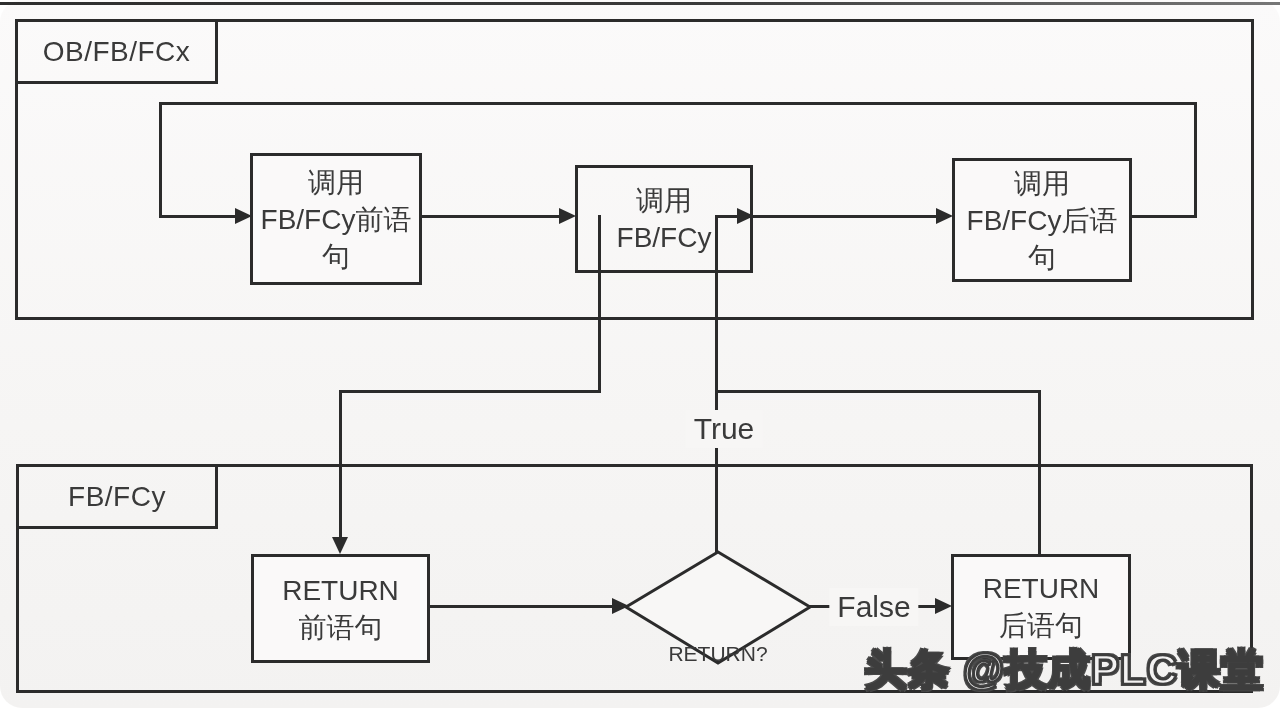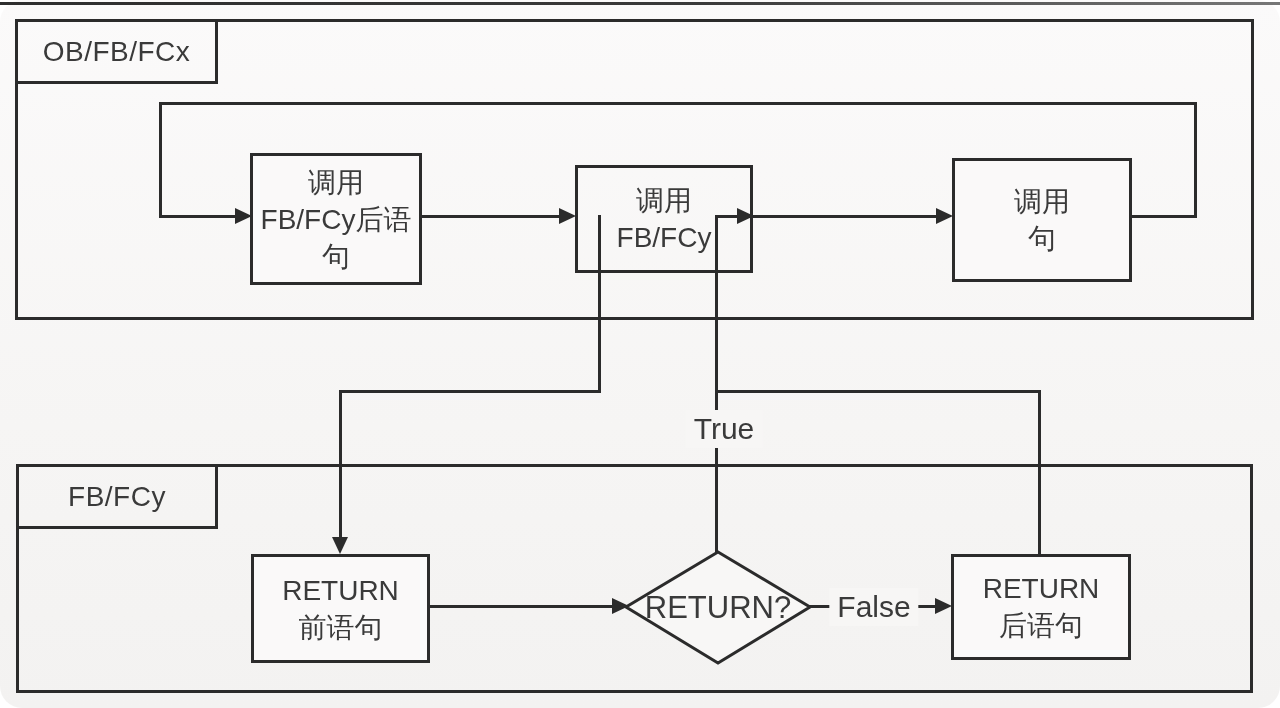--- a/index.html
+++ b/index.html
@@ -65,22 +65,22 @@
   .arr-d{
     position:absolute;width:0;height:0;z-index:2;
     border-top:17px solid var(--line);
     border-left:8px solid transparent;
     border-right:8px solid transparent;
   }
   
   .diamond-wrap{position:absolute;left:622px;top:549px;z-index:3;}
   .diamond-label{
     position:absolute;left:0;top:0;width:192px;height:117px;
-    display:flex;align-items:center;justify-content:center;
-    font-size:31px;z-index:4;
+    display:flex;align-items:flex-end;justify-content:center;
+    font-size:21px;z-index:4;
   }
   
   .edge-label{
     position:absolute;
     transform:translate(-50%,-50%);
     background:var(--bg);
     padding:2px 8px;
     font-size:30px;
     z-index:4;
     margin-left:8px;
@@ -137,31 +137,32 @@
   <div class="lh" style="left:715px;top:390px;width:326px;"></div>
 
   <div class="lh" style="left:430px;top:605px;width:183px;"></div>
   <div class="arr-r" style="left:612px;top:598px;"></div>
 
   <div class="lh" style="left:805px;top:605px;width:131px;"></div>
   <div class="arr-r" style="left:935px;top:598px;"></div>
 
   <div class="pbox" style="left:250px;top:153px;width:172px;height:132px;">
     <span>调用</span>
-    <span>FB/FCy后语</span>
+    <span>FB/FCy前语</span>
     <span>句</span>
   </div>
 
   <div class="pbox" style="left:575px;top:165px;width:178px;height:108px;background:transparent;">
     <span>调用</span>
     <span>FB/FCy</span>
   </div>
 
   <div class="pbox" style="left:952px;top:158px;width:180px;height:124px;">
     <span>调用</span>
+    <span>FB/FCy后语</span>
     <span>句</span>
   </div>
 
   <div class="pbox" style="left:251px;top:554px;width:179px;height:109px;">
     <span>RETURN</span>
     <span>前语句</span>
   </div>
 
   <div class="pbox" style="left:951px;top:554px;width:180px;height:106px;">
     <span>RETURN</span>
@@ -173,14 +174,15 @@
       <polygon points="96,3 188,58 96,114 4,58" fill="#f8f7f6" stroke="#2b2b2b" stroke-width="3"></polygon>
     </svg>
     <div class="diamond-label">
       <span>RETURN?</span>
     </div>
   </div>
 
   <div class="edge-label" style="left:716px;top:429px;">True</div>
   <div class="edge-label" style="left:866px;top:607px;">False</div>
 
+  <div class="watermark">头条 @技成PLC课堂</div>
 
 </div>
 
 </body></html>

